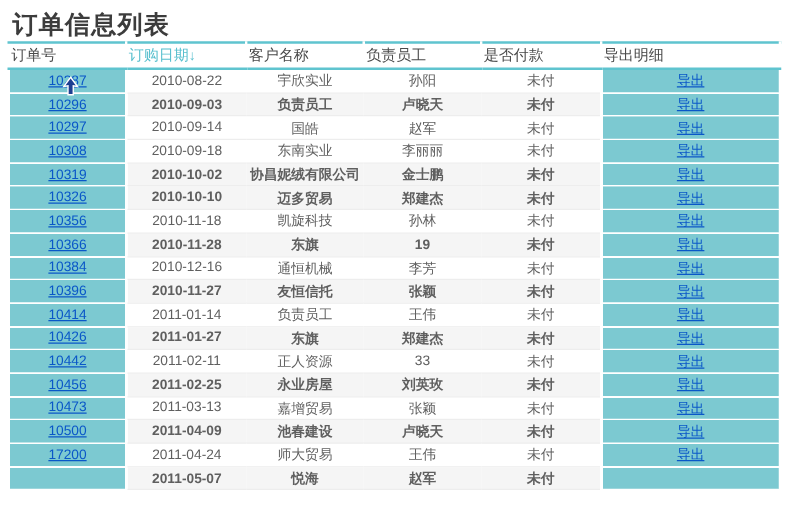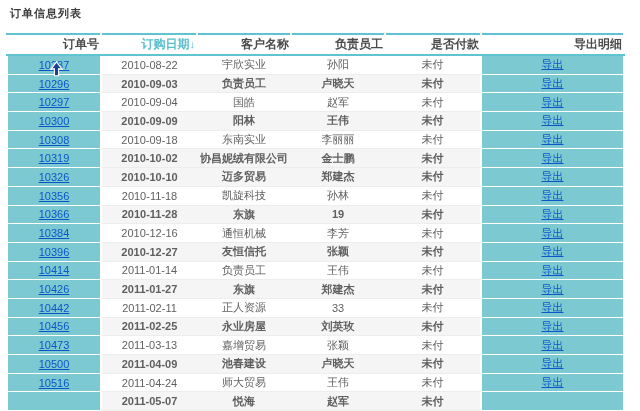--- a/index.html
+++ b/index.html
@@ -3,37 +3,37 @@
 <meta charset="utf-8">
 <style>
   html,body{margin:0;padding:0;}
   body{
     width:640px;height:411px;overflow:hidden;background:#ffffff;
     font-family:"Liberation Sans","DejaVu Sans",sans-serif;
     position:relative;
   }
   .page-title{
     position:absolute;left:10px;top:6px;
-    font-size:11px;font-weight:bold;color:var(--title-color,#3c3c3c);
+    font-size:20px;font-weight:bold;color:var(--title-color,#3c3c3c);
     letter-spacing:1px;
   }
   .order-table{
     position:absolute;left:6px;top:33px;
     border-collapse:collapse;table-layout:fixed;width:617px;
     font-size:11px;
   }
   .order-table th{
     height:17px;
     background:#ffffff;
     border-top:2px solid var(--header-line,#5fc4cf);
     border-bottom:2px solid var(--header-line,#5fc4cf);
     border-left:2px solid #ffffff;
     border-right:2px solid #ffffff;
-    font-weight:bold;font-size:12px;color:#4a4a4a;
-    text-align:right;vertical-align:middle;
+    font-weight:normal;font-size:12px;color:#4a4a4a;
+    text-align:left;vertical-align:middle;
     cursor:pointer;white-space:nowrap;overflow:hidden;
   }
   .order-table th.sorted{color:var(--sorted-header,#58bfce);}
   .order-table td{
     height:17.7px;padding:0 2px;
     text-align:center;vertical-align:middle;
     color:var(--text-gray,#5f5f5f);
     white-space:nowrap;overflow:hidden;
   }
   .order-table tr.alt td.mid{background:var(--row-alt,#f5f5f5);font-weight:bold;}
@@ -88,31 +88,23 @@
       <tr class="alt">
         <td class="tealcell"><a href="#">10296</a></td>
         <td class="mid">2010-09-03</td>
         <td class="mid">负责员工</td>
         <td class="mid">卢晓天</td>
         <td class="mid">未付</td>
         <td class="tealcell"><a href="#">导出</a></td>
       </tr>
       <tr>
         <td class="tealcell"><a href="#">10297</a></td>
-        <td class="mid">2010-09-04</td>
+        <td class="mid">2010-09-14</td>
         <td class="mid">国皓</td>
         <td class="mid">赵军</td>
-        <td class="mid">未付</td>
-        <td class="tealcell"><a href="#">导出</a></td>
-      </tr>
-      <tr class="alt">
-        <td class="tealcell"><a href="#">10300</a></td>
-        <td class="mid">2010-09-09</td>
-        <td class="mid">阳林</td>
-        <td class="mid">王伟</td>
         <td class="mid">未付</td>
         <td class="tealcell"><a href="#">导出</a></td>
       </tr>
       <tr>
         <td class="tealcell"><a href="#">10308</a></td>
         <td class="mid">2010-09-18</td>
         <td class="mid">东南实业</td>
         <td class="mid">李丽丽</td>
         <td class="mid">未付</td>
         <td class="tealcell"><a href="#">导出</a></td>
@@ -152,21 +144,21 @@
       <tr>
         <td class="tealcell"><a href="#">10384</a></td>
         <td class="mid">2010-12-16</td>
         <td class="mid">通恒机械</td>
         <td class="mid">李芳</td>
         <td class="mid">未付</td>
         <td class="tealcell"><a href="#">导出</a></td>
       </tr>
       <tr class="alt">
         <td class="tealcell"><a href="#">10396</a></td>
-        <td class="mid">2010-12-27</td>
+        <td class="mid">2010-11-27</td>
         <td class="mid">友恒信托</td>
         <td class="mid">张颖</td>
         <td class="mid">未付</td>
         <td class="tealcell"><a href="#">导出</a></td>
       </tr>
       <tr>
         <td class="tealcell"><a href="#">10414</a></td>
         <td class="mid">2011-01-14</td>
         <td class="mid">负责员工</td>
         <td class="mid">王伟</td>
@@ -207,21 +199,21 @@
       </tr>
       <tr class="alt">
         <td class="tealcell"><a href="#">10500</a></td>
         <td class="mid">2011-04-09</td>
         <td class="mid">池春建设</td>
         <td class="mid">卢晓天</td>
         <td class="mid">未付</td>
         <td class="tealcell"><a href="#">导出</a></td>
       </tr>
       <tr>
-        <td class="tealcell"><a href="#">10516</a></td>
+        <td class="tealcell"><a href="#">17200</a></td>
         <td class="mid">2011-04-24</td>
         <td class="mid">师大贸易</td>
         <td class="mid">王伟</td>
         <td class="mid">未付</td>
         <td class="tealcell"><a href="#">导出</a></td>
       </tr>
       <tr class="alt">
         <td class="tealcell"></td>
         <td class="mid">2011-05-07</td>
         <td class="mid">悦海</td>

